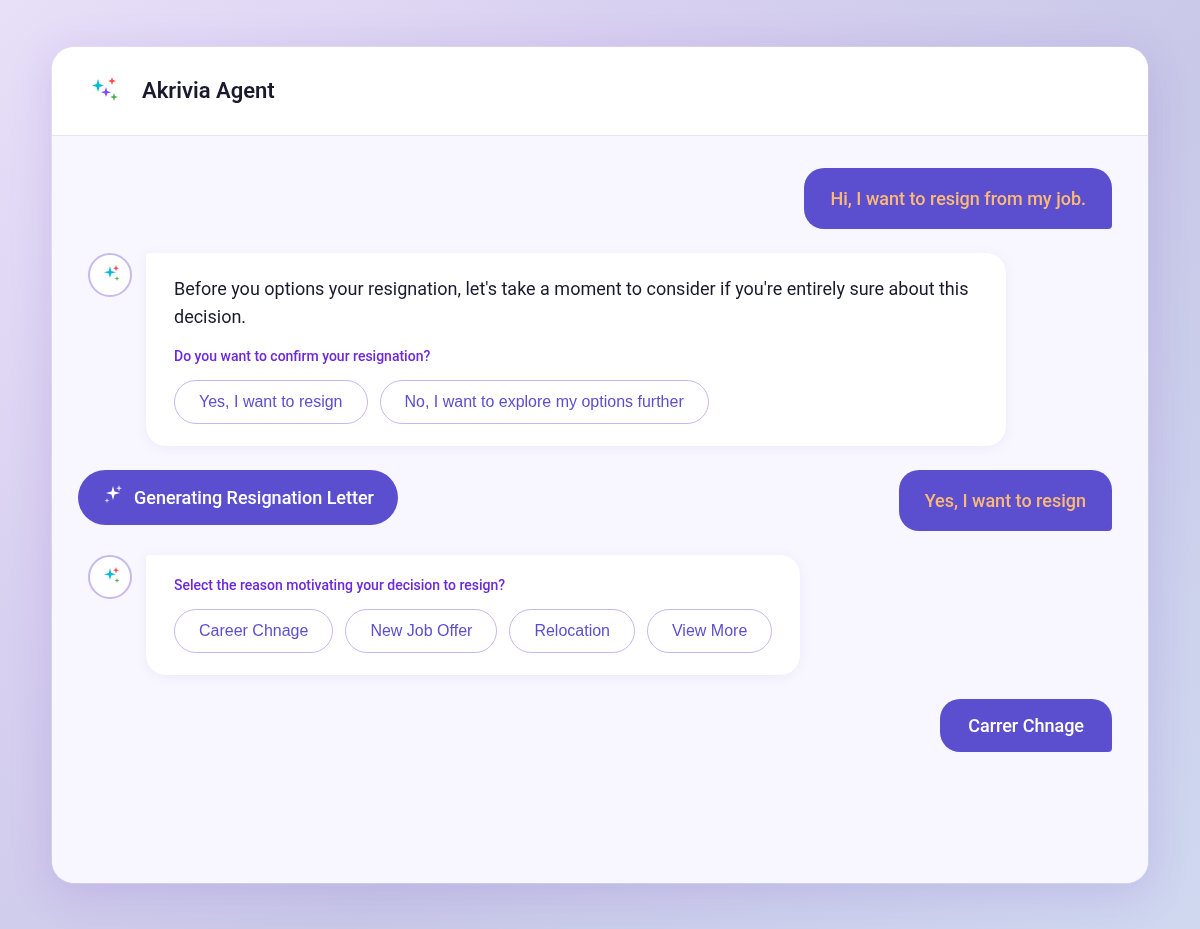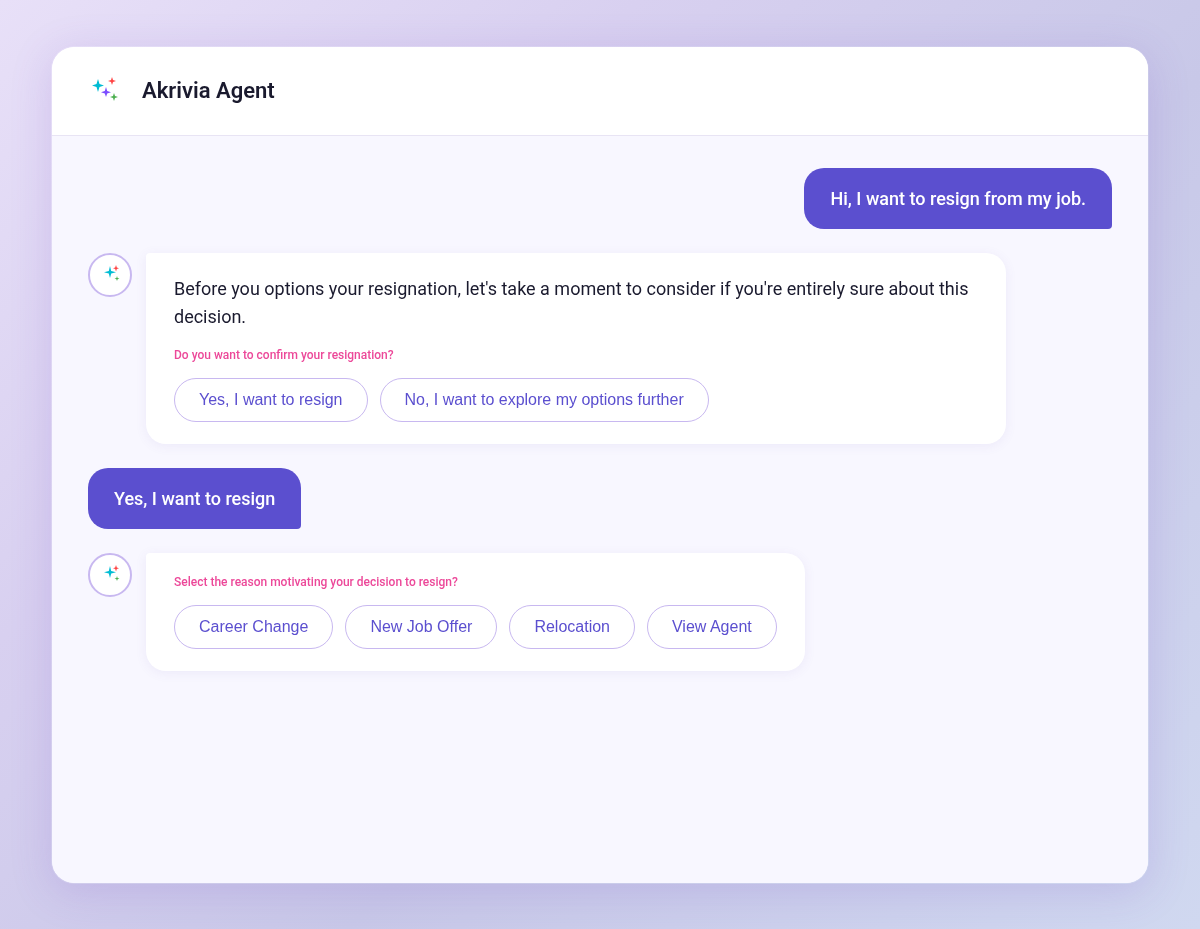--- a/index.html
+++ b/index.html
@@ -76,21 +76,21 @@
     }
 
     
     .user-message {
       display: flex;
       justify-content: flex-end;
     }
 
     .user-bubble {
       background: #5b4fcf;
-      color: #ffffff;
+      color: #fdba74;
       padding: 18px 26px;
       border-radius: 20px 20px 4px 20px;
       font-size: 18px;
       font-weight: 500;
       max-width: 560px;
       line-height: 1.4;
     }
 
     
     .agent-message {
@@ -121,22 +121,22 @@
     }
 
     .agent-text {
       font-size: 18px;
       color: #1a1a2e;
       line-height: 1.6;
       margin-bottom: 16px;
     }
 
     .agent-question {
-      font-size: 12px;
-      color: #ec4899;
+      font-size: 14px;
+      color: #6d28d9;
       font-weight: 500;
       margin-bottom: 16px;
     }
 
     .options-row {
       display: flex;
       flex-wrap: wrap;
       gap: 12px;
     }
 
@@ -233,37 +233,50 @@
         <p class="agent-text">Before you options your resignation, let's take a moment to consider if you're entirely sure about this decision.</p>
         <p class="agent-question">Do you want to confirm your resignation?</p>
         <div class="options-row">
           <button class="option-btn">Yes, I want to resign</button>
           <button class="option-btn">No, I want to explore my options further</button>
         </div>
       </div>
     </div>
 
     <div class="row-with-badge">
+      <div class="generating-badge">
+        <span class="generating-icon">
+          <svg width="22" height="22" viewBox="0 0 22 22" fill="none">
+            <path d="M11 2 L12.5 7.5 L18 9 L12.5 10.5 L11 16 L9.5 10.5 L4 9 L9.5 7.5 Z" fill="white"></path>
+            <path d="M17 1 L17.8 3.5 L20 4.2 L17.8 5 L17 7.5 L16.2 5 L14 4.2 L16.2 3.5 Z" fill="white" opacity="0.8"></path>
+            <path d="M5 14 L5.6 16 L7.5 16.6 L5.6 17.2 L5 19 L4.4 17.2 L2.5 16.6 L4.4 16 Z" fill="white" opacity="0.8"></path>
+          </svg>
+        </span>
+        <span>Generating Resignation Letter</span>
+      </div>
       <div class="user-bubble">Yes, I want to resign</div>
     </div>
 
     <div class="agent-message">
       <div class="agent-avatar">
         <svg width="24" height="24" viewBox="0 0 24 24" fill="none">
           <path d="M12 3 L13.2 8 L18 9.2 L13.2 10.4 L12 15 L10.8 10.4 L6 9.2 L10.8 8 Z" fill="#00BCD4"></path>
           <path d="M18 2 L18.8 4.5 L21 5.2 L18.8 6 L18 8.5 L17.2 6 L15 5.2 L17.2 4.5 Z" fill="#FF4444"></path>
           <path d="M19 13 L19.6 15 L21.5 15.6 L19.6 16.2 L19 18 L18.4 16.2 L16.5 15.6 L18.4 15 Z" fill="#4CAF50"></path>
         </svg>
       </div>
       <div class="agent-bubble">
         <p class="agent-question">Select the reason motivating your decision to resign?</p>
         <div class="options-row">
-          <button class="option-btn">Career Change</button>
+          <button class="option-btn">Career Chnage</button>
           <button class="option-btn">New Job Offer</button>
           <button class="option-btn">Relocation</button>
-          <button class="option-btn">View Agent</button>
+          <button class="option-btn">View More</button>
         </div>
       </div>
     </div>
 
+    <div class="bottom-area">
+      <div class="partial-bubble">Carrer Chnage</div>
+    </div>
 
   </div>
 </div>
 
 </body></html>

